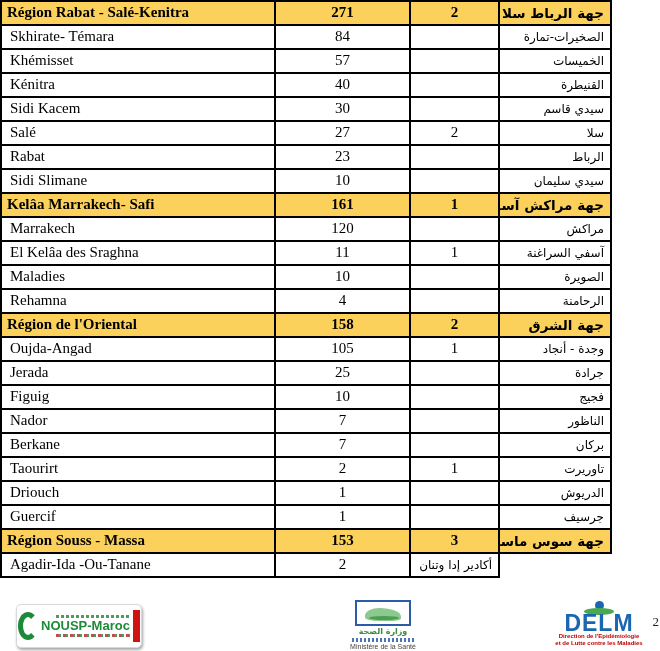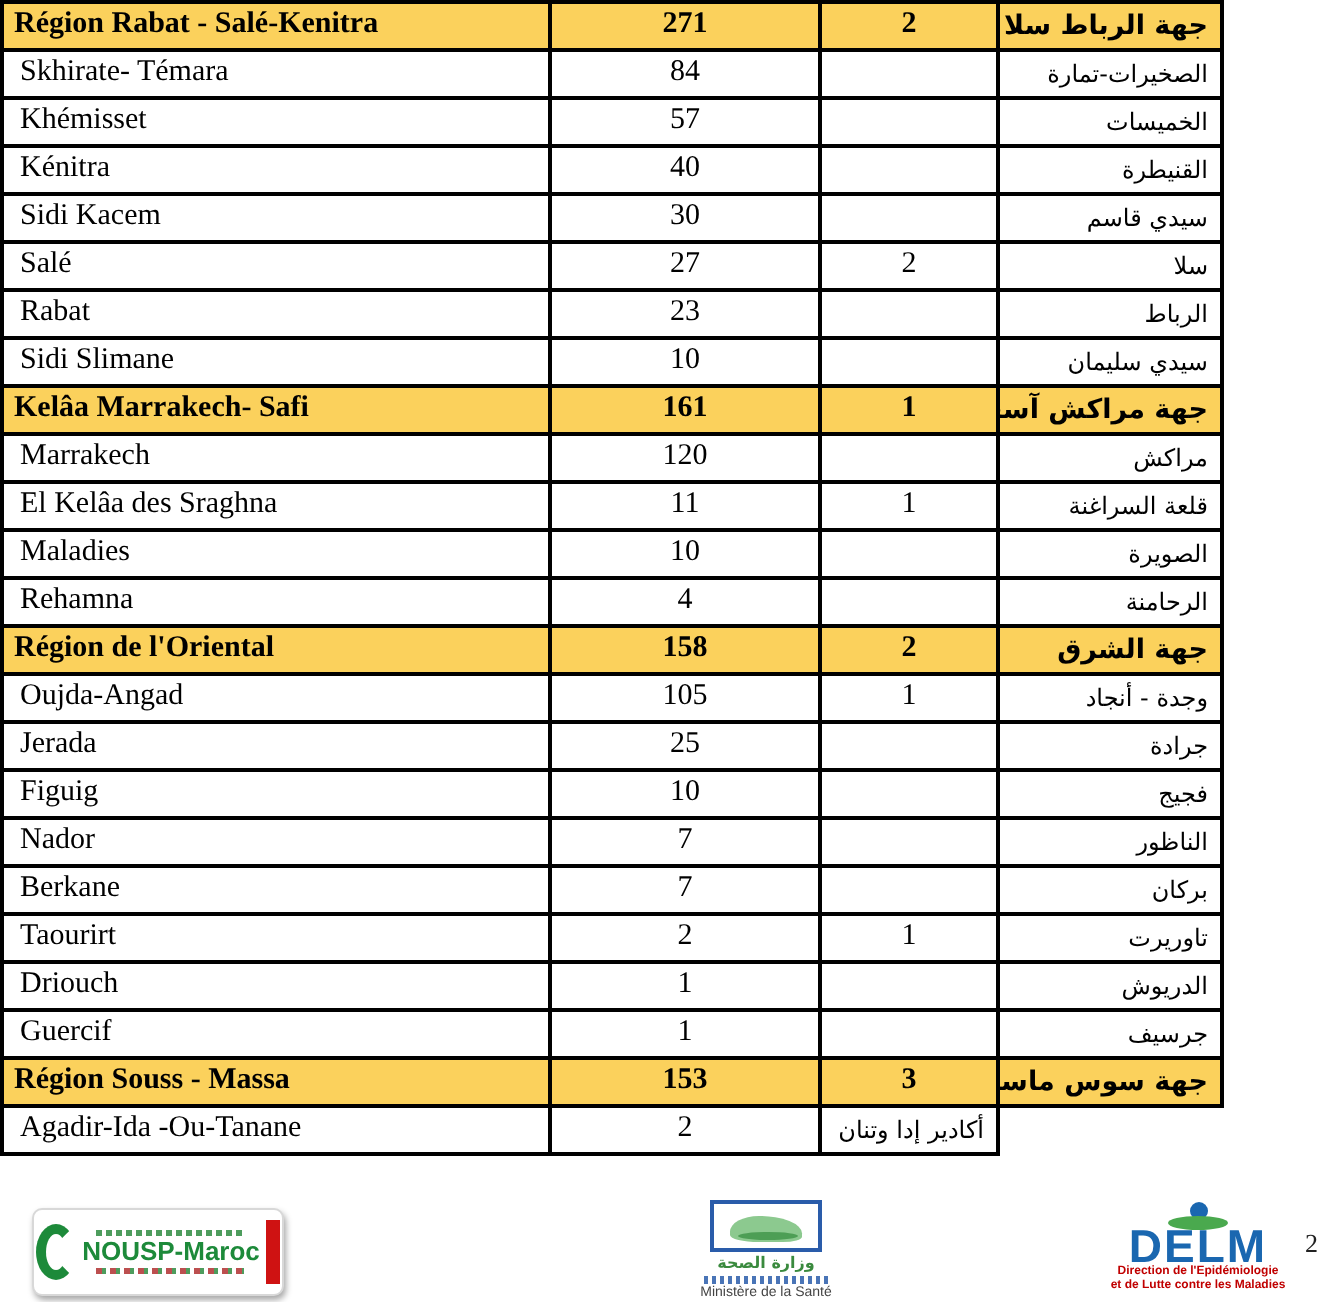--- a/index.html
+++ b/index.html
@@ -40,21 +40,21 @@
     position:absolute; left:16px; top:4px; width:126px; height:44px;
     background:#fff; border:1px solid #d8d8d8; border-radius:5px;
     box-shadow:1px 2px 3px rgba(0,0,0,.35);
     display:flex; align-items:center; justify-content:center; gap:3px;
   }
   .nousp-crescent{
     width:20px; height:28px; border:5px solid var(--nousp-green,#1d8a3a);
     border-right-color:transparent; border-radius:50%;
     flex:0 0 auto;
   }
-  .nousp-mid{ display:flex; flex-direction:column; align-items:center; gap:1px; }
+  .nousp-mid{ display:flex; flex-direction:column; align-items:flex-end; gap:1px; }
   .nousp-tagline{ height:3px; width:74px;
     background:repeating-linear-gradient(90deg,#2e8b40 0 3px, transparent 3px 5px); opacity:.85; }
   .nousp-tagline.bottom{
     background:repeating-linear-gradient(90deg,#b03030 0 3px, #2e8b40 3px 5px, transparent 5px 7px); }
   .nousp-label{ color:var(--nousp-green,#1d8a3a); font-family:"Liberation Sans",sans-serif;
     font-weight:bold; font-size:13px; line-height:14px; }
   .nousp-bar{ width:7px; height:32px; background:#cf1212; flex:0 0 auto; }
 
   
   .moh{ position:absolute; left:336px; top:0; width:94px; text-align:center; }
@@ -142,21 +142,21 @@
     <div class="t-row">
     <div class="cell fr">Marrakech</div>
     <div class="cell n">120</div>
     <div class="cell n"></div>
     <div class="cell ar">مراكش</div>
   </div>
     <div class="t-row">
     <div class="cell fr">El Kelâa des  Sraghna</div>
     <div class="cell n">11</div>
     <div class="cell n">1</div>
-    <div class="cell ar">قلعة السراغنة</div>
+    <div class="cell ar">آسفي السراغنة</div>
   </div>
     <div class="t-row">
     <div class="cell fr">Maladies</div>
     <div class="cell n">10</div>
     <div class="cell n"></div>
     <div class="cell ar">الصويرة</div>
   </div>
     <div class="t-row">
     <div class="cell fr">Rehamna</div>
     <div class="cell n">4</div>

